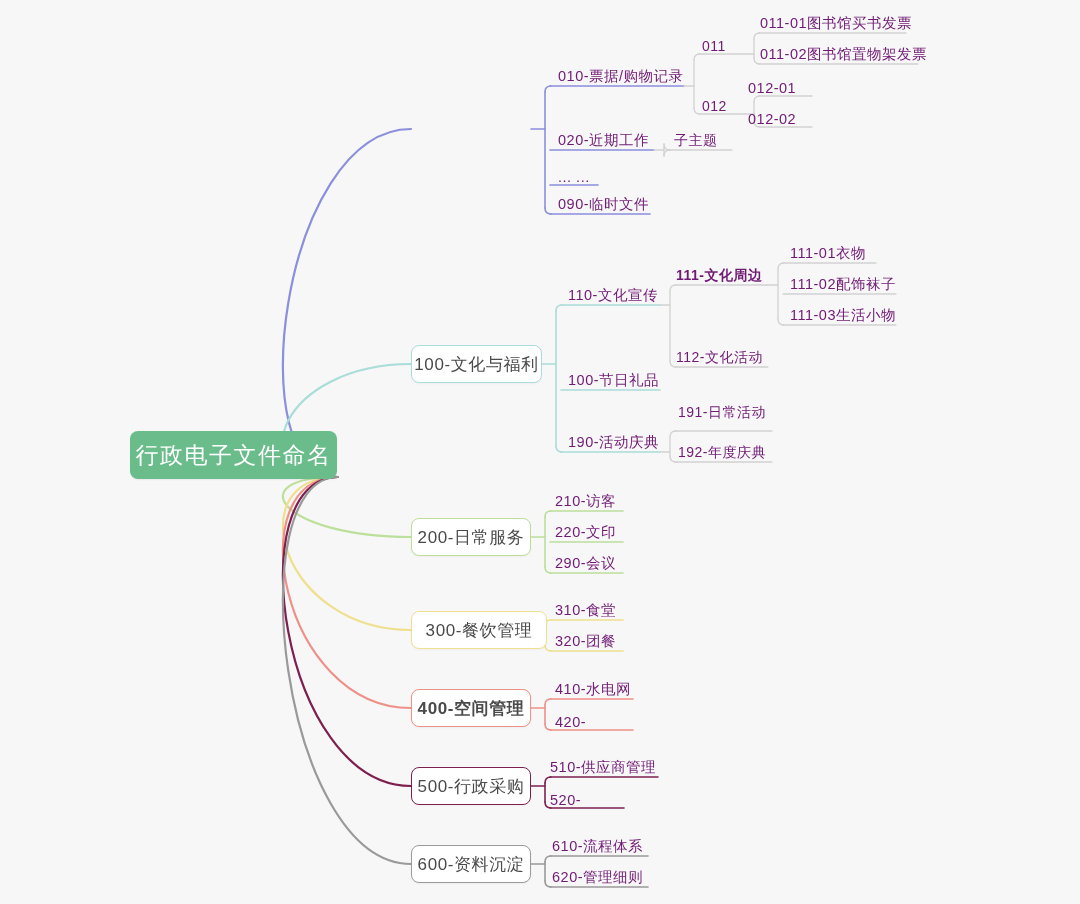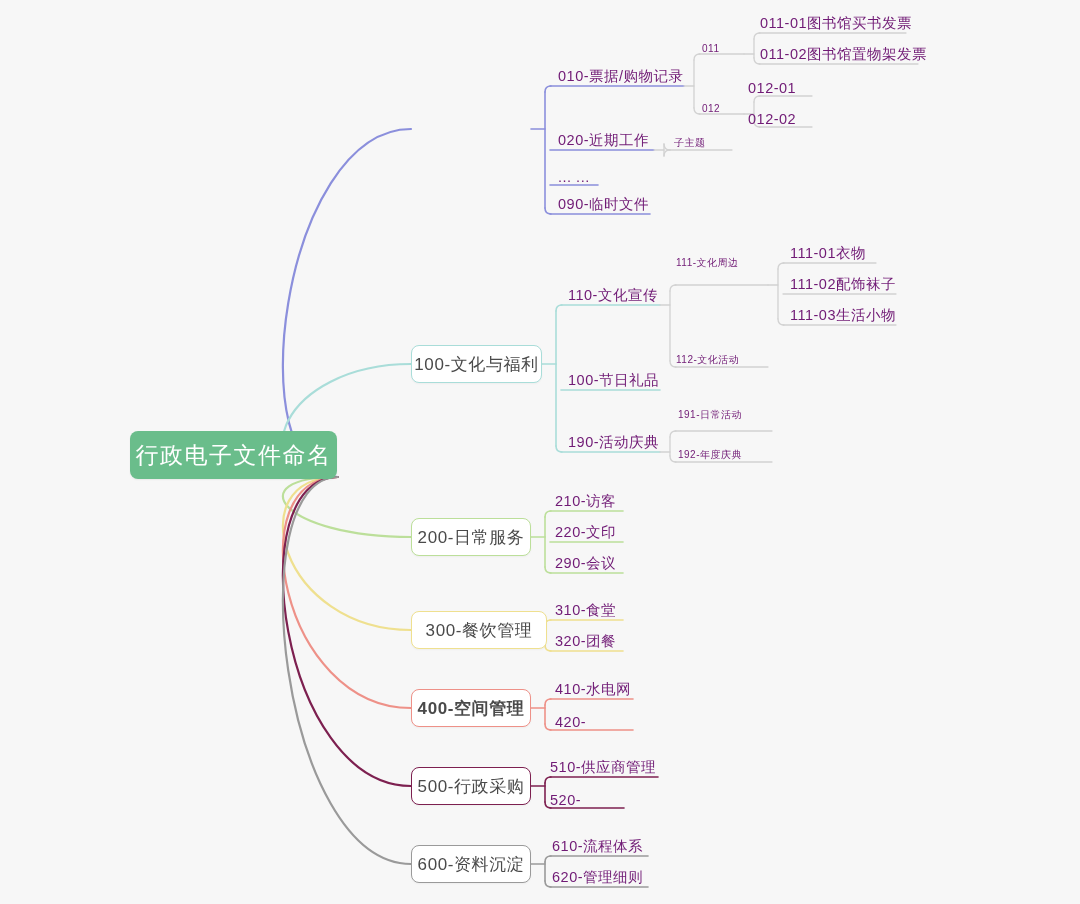--- a/index.html
+++ b/index.html
@@ -36,21 +36,21 @@
     display:flex;align-items:center;justify-content:center;
     box-shadow:0 1px 2px rgba(0,0,0,0.04);
   }
   
   .lvl3,.lvl4,.lvl5{
     color:#701a75;
     display:flex;align-items:flex-end;
     letter-spacing:.5px;
   }
   .lvl3{font-size:14.5px;}
-  .lvl4{font-size:10px;}
+  .lvl4{font-size:14px;}
   .lvl5{font-size:14.5px;}
 </style>
 </head>
 <body>
 
 <div id="canvas">
   <svg id="edges" viewBox="0 0 1080 904">
       <path d="M 338 477 C 238 477, 281 129, 411 129" fill="none" stroke="#8b8fdc" stroke-width="2.2" stroke-linecap="round"></path>
       <path d="M 338 477 C 238 477, 281 364, 411 364" fill="none" stroke="#a9ddd9" stroke-width="2.2" stroke-linecap="round"></path>
       <path d="M 338 477 C 238 477, 281 537, 411 537" fill="none" stroke="#bcdf9a" stroke-width="2.2" stroke-linecap="round"></path>
@@ -182,21 +182,21 @@
     </div>
     <div class="node lvl3" style="left: 558px; top: 192px; height: 22px;">
       <span>090-临时文件</span>
     </div>
     <div class="node lvl2" style="left: 411px; top: 345px; width: 131px; height: 38px; border-color: rgb(169, 221, 217);">
       <span>100-文化与福利</span>
     </div>
     <div class="node lvl3" style="left: 568px; top: 283px; height: 22px;">
       <span>110-文化宣传</span>
     </div>
-    <div class="node lvl4" style="left: 676px; top: 248px; height: 22px;">
+    <div class="node lvl4" style="left: 676px; top: 263px; height: 22px; font-weight: bold;">
       <span>111-文化周边</span>
     </div>
     <div class="node lvl5" style="left: 790px; top: 241px; height: 22px;">
       <span>111-01衣物</span>
     </div>
     <div class="node lvl5" style="left: 790px; top: 272px; height: 22px;">
       <span>111-02配饰袜子</span>
     </div>
     <div class="node lvl5" style="left: 790px; top: 303px; height: 22px;">
       <span>111-03生活小物</span>

